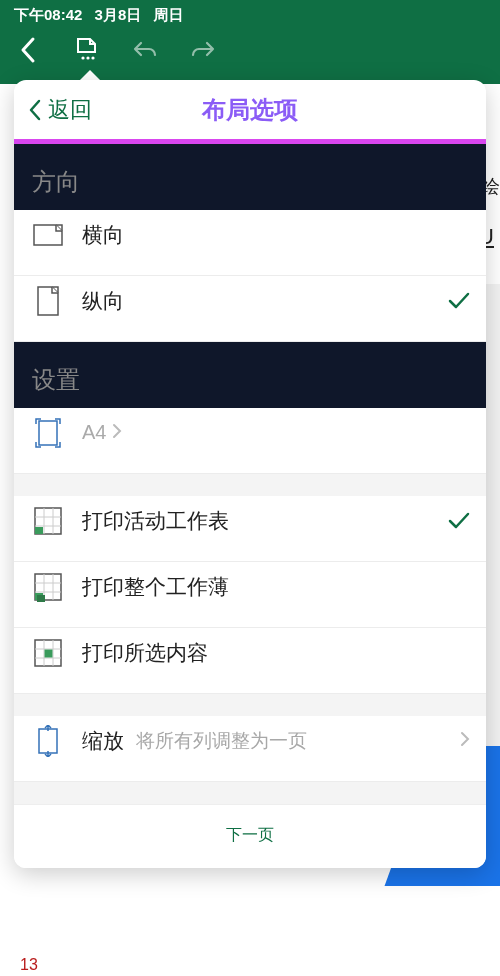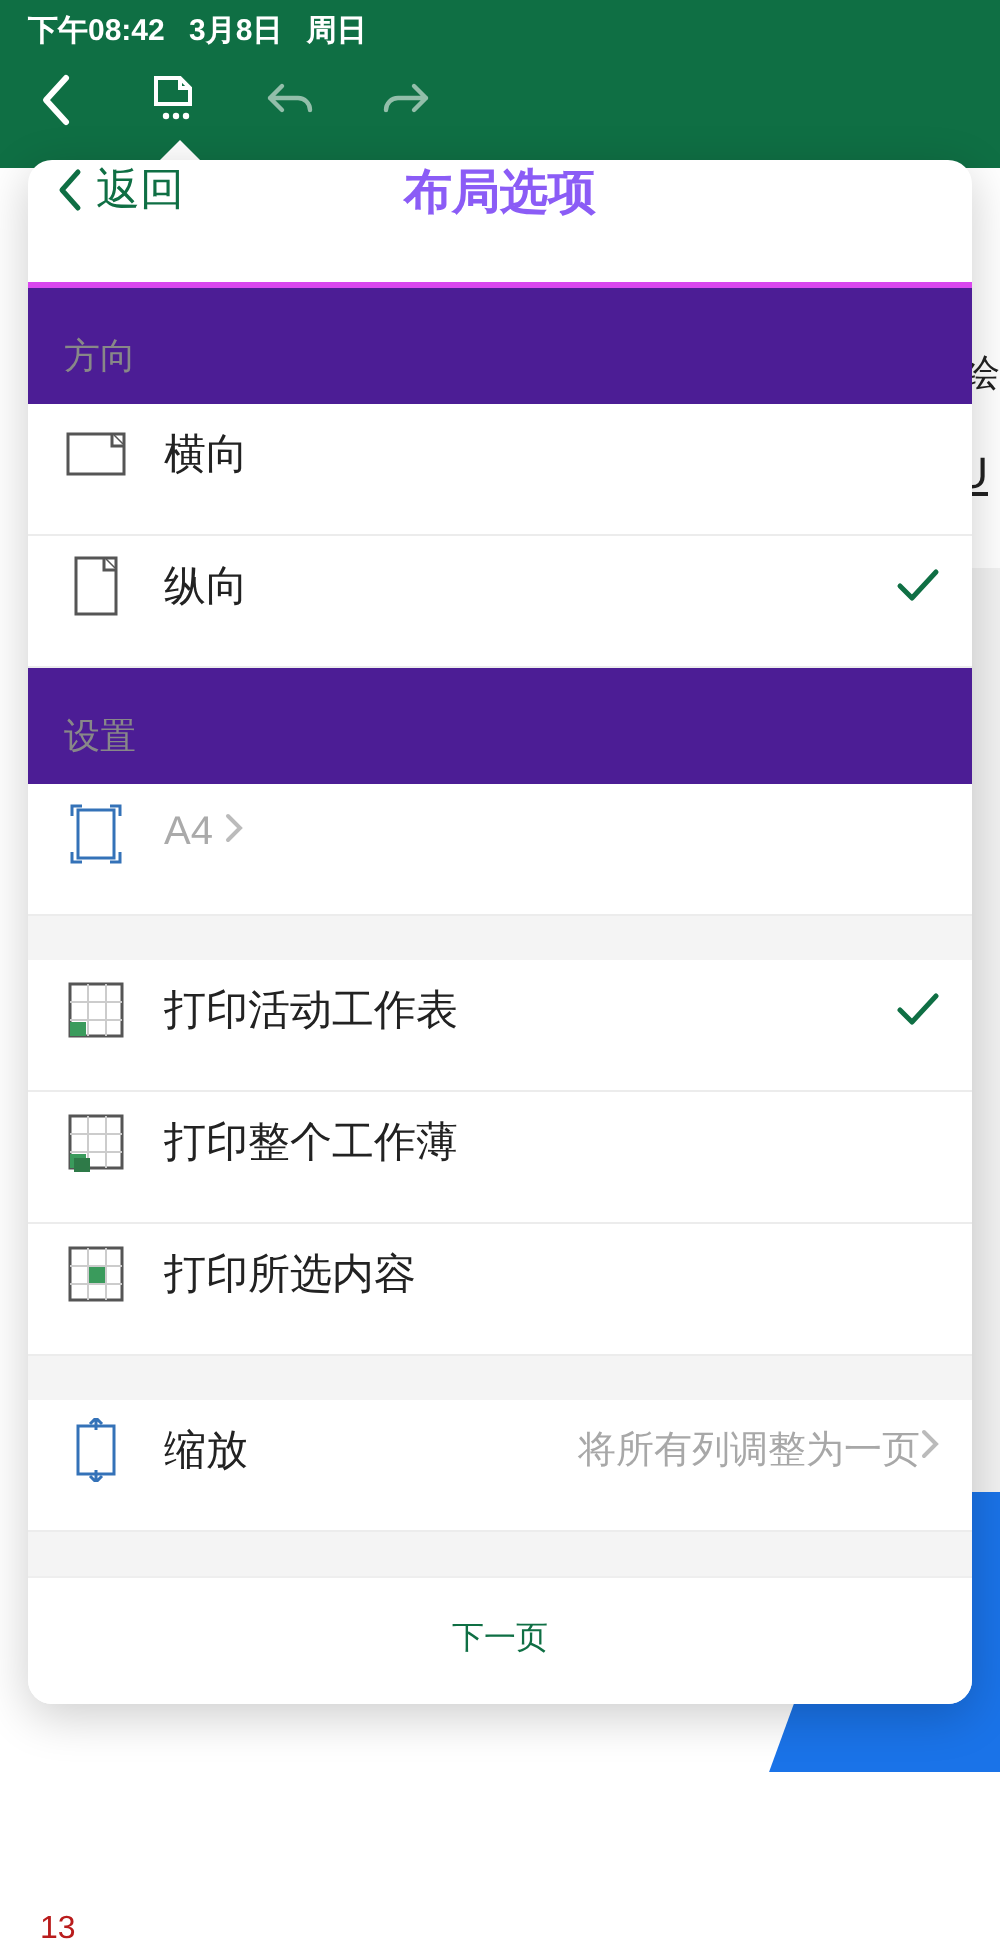--- a/index.html
+++ b/index.html
@@ -42,36 +42,36 @@
   }
   .panel-arrow {
     position:absolute; top:70px; left:80px;
     width:0;height:0;
     border-left:10px solid transparent;
     border-right:10px solid transparent;
     border-bottom:10px solid #fff;
   }
 
   .panel-header {
-    display:flex; align-items:flex-start; height:64px;
-    border-bottom:3px solid #d946ef;
+    display:flex; align-items:center; height:64px;
+    border-bottom:5px solid #d946ef;
     position:relative;
   }
   .panel-back {
     display:flex; align-items:center; gap:6px;
     color:#0f6f44; font-size:22px; padding:0 14px;
   }
   .panel-back svg { stroke:#0f6f44; }
   .panel-title {
     position:absolute; left:0; right:0; text-align:center;
     font-size:24px; font-weight:600; color:#8b5cf6; pointer-events:none;
   }
 
   .section-label {
-    background:#4c1d95; color:#888; font-size:18px;
+    background:#0f172a; color:#888; font-size:24px;
     padding:22px 18px 12px 18px;
   }
 
   .row {
     display:flex; align-items:center;
     height:66px; padding:0 16px 16px 14px;
     background:#fff;
     border-bottom:1px solid #ececec;
     font-size:21px; color:#222;
   }
@@ -252,21 +252,21 @@
   <div class="gap"></div>
 
   <div class="row">
     <div class="icon">
       <svg width="28" height="32" viewBox="0 0 28 32">
           <rect x="5" y="4" width="18" height="24" stroke="#3472b8" stroke-width="1.5" fill="none"></rect>
           <path d="M14 0 v6 M14 32 v-6 M11 3 l3 -3 l3 3 M11 29 l3 3 l3 -3" stroke="#3472b8" stroke-width="1.5" fill="none"></path>
         </svg>
     </div>
     <div class="label" style="flex:0 0 auto; margin-right:12px;">缩放</div>
-    <div class="grey-trail-text" style="flex:1; text-align:right;">将所有列调整为一页</div>
+    <div class="grey-trail-text" style="flex:1; text-align:left;">将所有列调整为一页</div>
     <div class="trail">
       <span class="chevron">
         <svg width="10" height="16" viewBox="0 0 10 16">
             <path d="M2 2 L8 8 L2 14" stroke="#bbb" stroke-width="2" fill="none" stroke-linecap="round"></path>
           </svg>
       </span>
     </div>
   </div>
 
   <div class="gap"></div>

